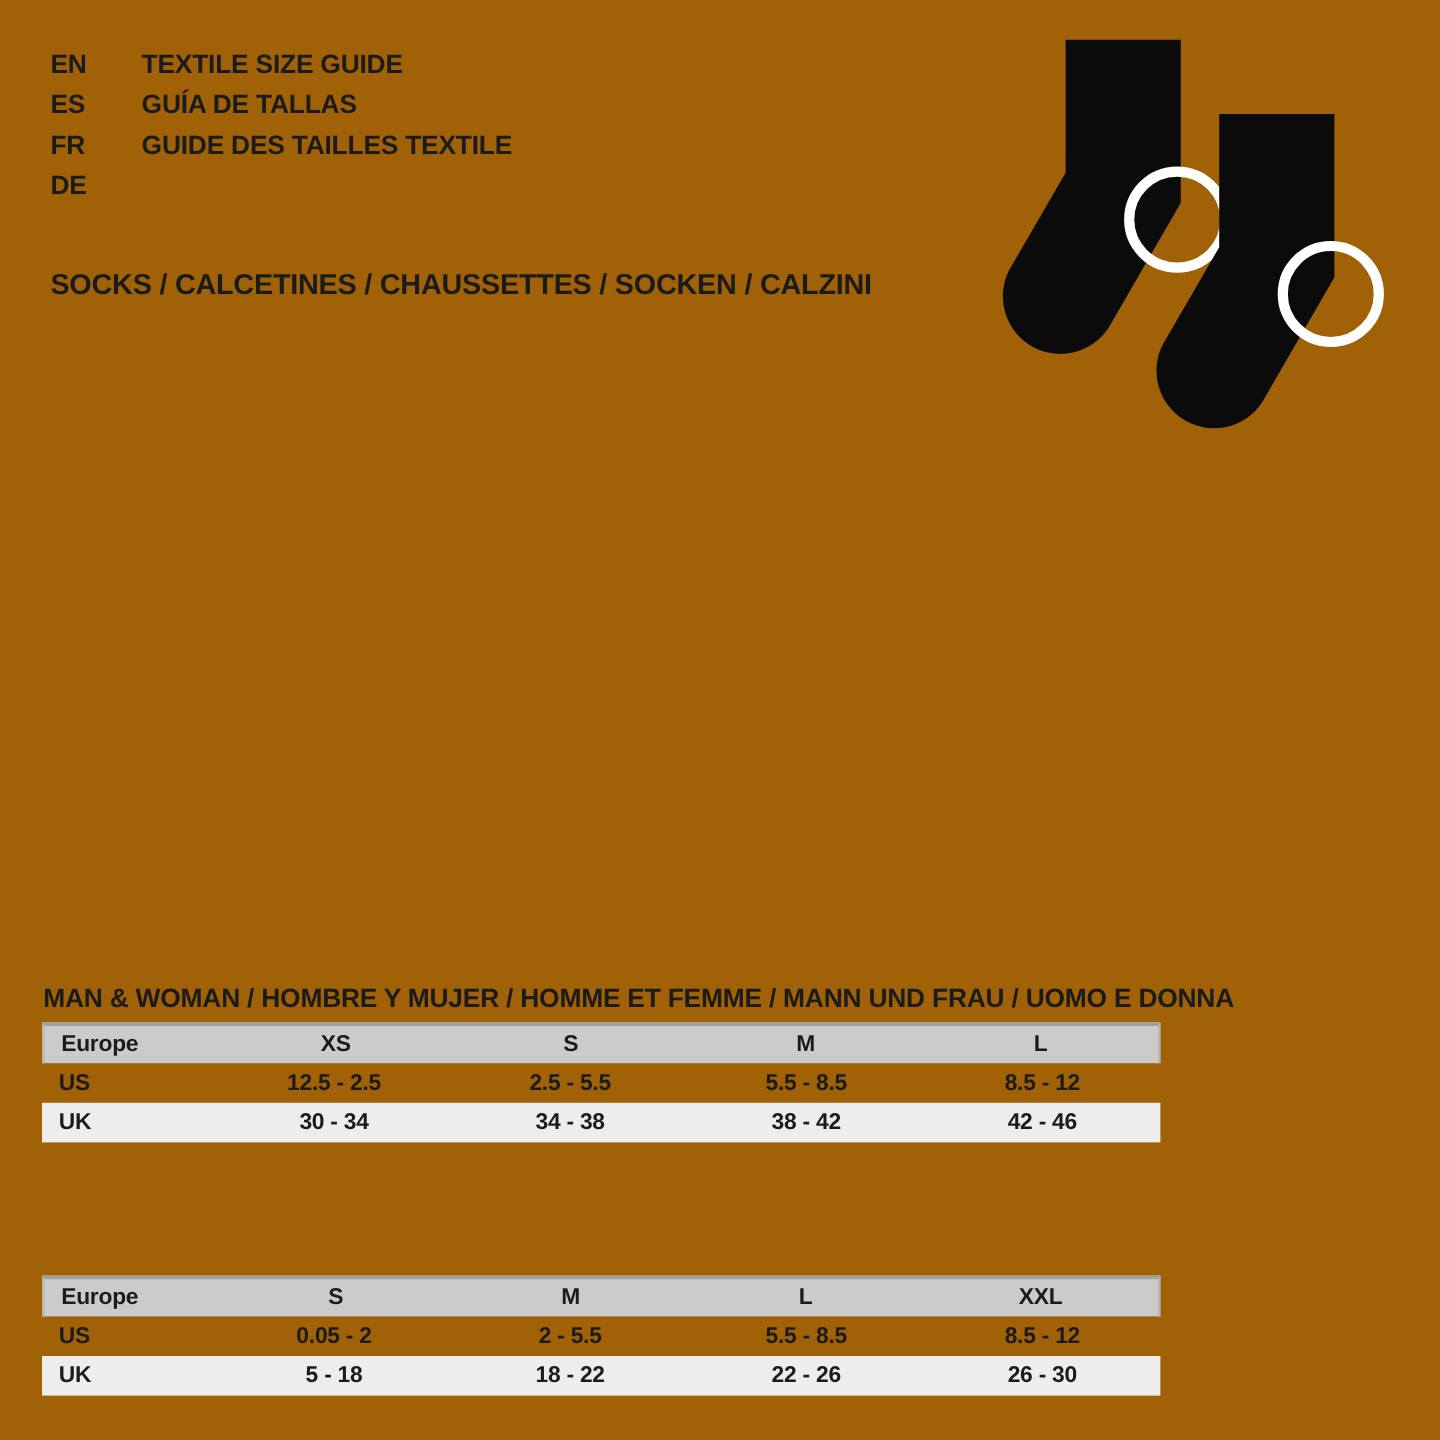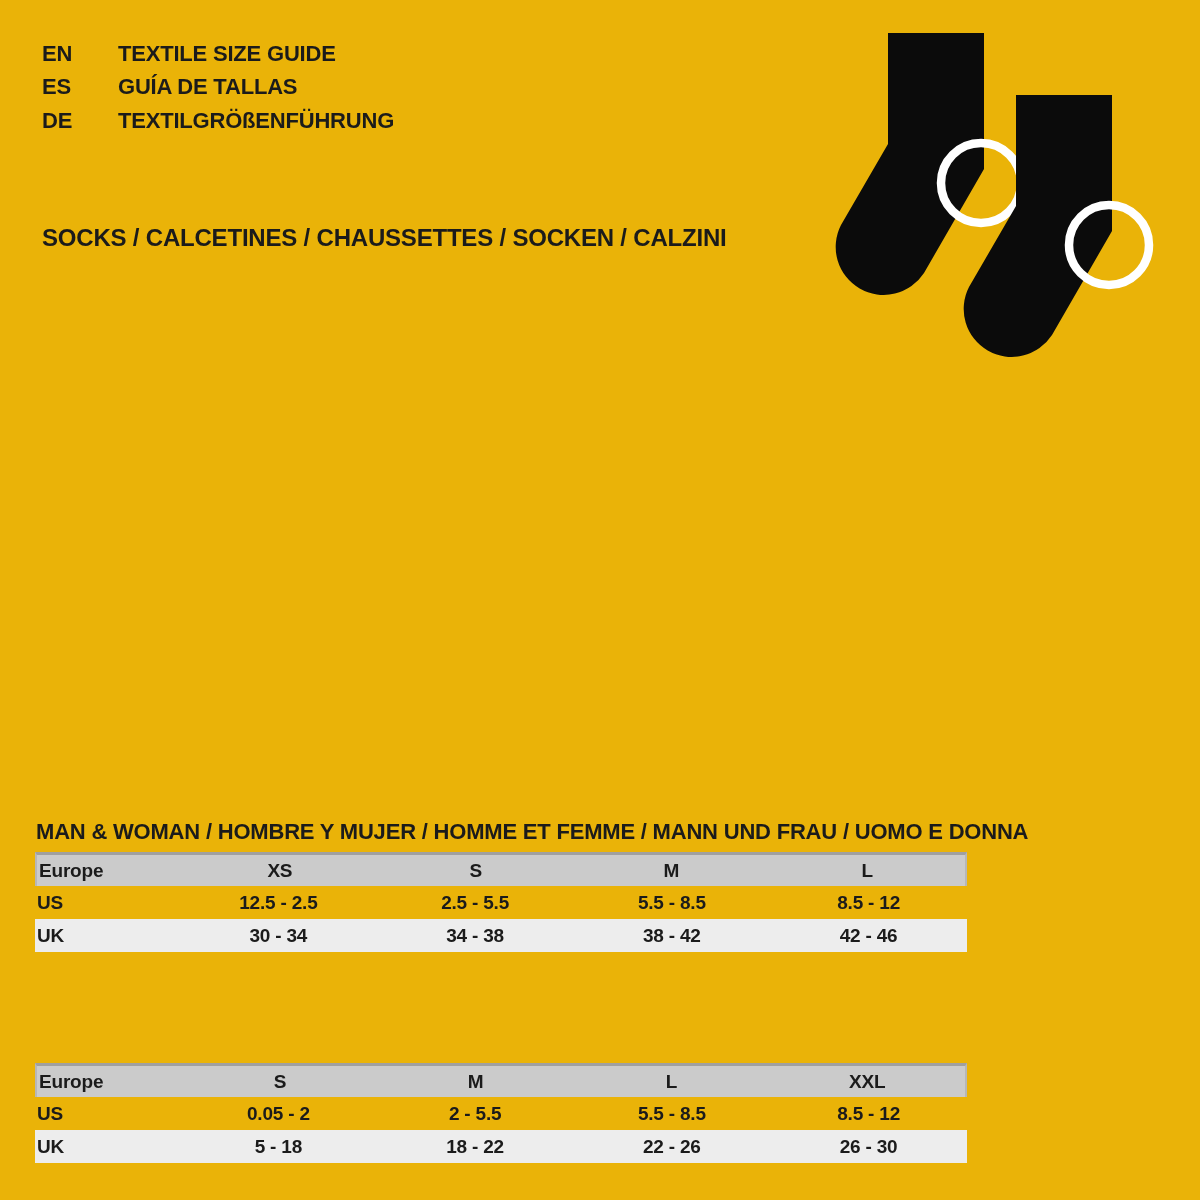--- a/index.html
+++ b/index.html
@@ -1,20 +1,20 @@
 <!DOCTYPE html>
 <html><head>
 <meta charset="utf-8">
 <style>
   html, body { margin: 0; padding: 0; background: #fff; }
   .canvas {
     position: relative;
     width: 1200px;
     height: 1200px;
-    background: #eab308;
+    background: #a16207;
     font-family: "Liberation Sans", "DejaVu Sans", sans-serif;
     color: #1b1b1b;
     overflow: hidden;
   }
   
   .lang-block { position: absolute; left: 42px; top: 37px; }
   .lang-row { display: flex; height: 33.6px; align-items: center; }
   .lang-code, .lang-label {
     font-size: 22px; font-weight: bold; letter-spacing: -0.2px; white-space: nowrap;
   }
@@ -46,39 +46,42 @@
   .trow.thead {
     background: #cbcbcb;
     border-top: 3px solid #a0a0a0;
     border-left: 2px solid #b7b7b7;
     border-right: 2px solid #b7b7b7;
     box-sizing: border-box;
     height: 34px;
   }
   .trow.alt { background: #ededed; }
   .cell { text-align: center; }
-  .cell.label { text-align: left; padding-left: 2px; }
+  .cell.label { text-align: left; padding-left: 14px; }
 </style>
 </head>
 <body>
 
 <div class="canvas">
 
   <div class="lang-block">
     <div class="lang-row">
       <span class="lang-code">EN</span>
       <span class="lang-label">TEXTILE SIZE GUIDE</span>
     </div>
     <div class="lang-row">
       <span class="lang-code">ES</span>
       <span class="lang-label">GUÍA DE TALLAS</span>
     </div>
     <div class="lang-row">
+      <span class="lang-code">FR</span>
+      <span class="lang-label">GUIDE DES TAILLES TEXTILE</span>
+    </div>
+    <div class="lang-row">
       <span class="lang-code">DE</span>
-      <span class="lang-label">TEXTILGRÖßENFÜHRUNG</span>
     </div>
   </div>
 
   <div class="category">SOCKS / CALCETINES / CHAUSSETTES / SOCKEN / CALZINI</div>
 
   <svg class="socks-svg" width="338" height="324" viewBox="0 0 338 324" xmlns="http://www.w3.org/2000/svg">
     <g>
       <path d="M70 0 H166 V136 L106 240 A48 48 0 0 1 23 192 L70 111 Z" fill="#0b0b0b"></path>
       <circle cx="163" cy="150" r="40" fill="none" stroke="#ffffff" stroke-width="8.5"></circle>
     </g>

